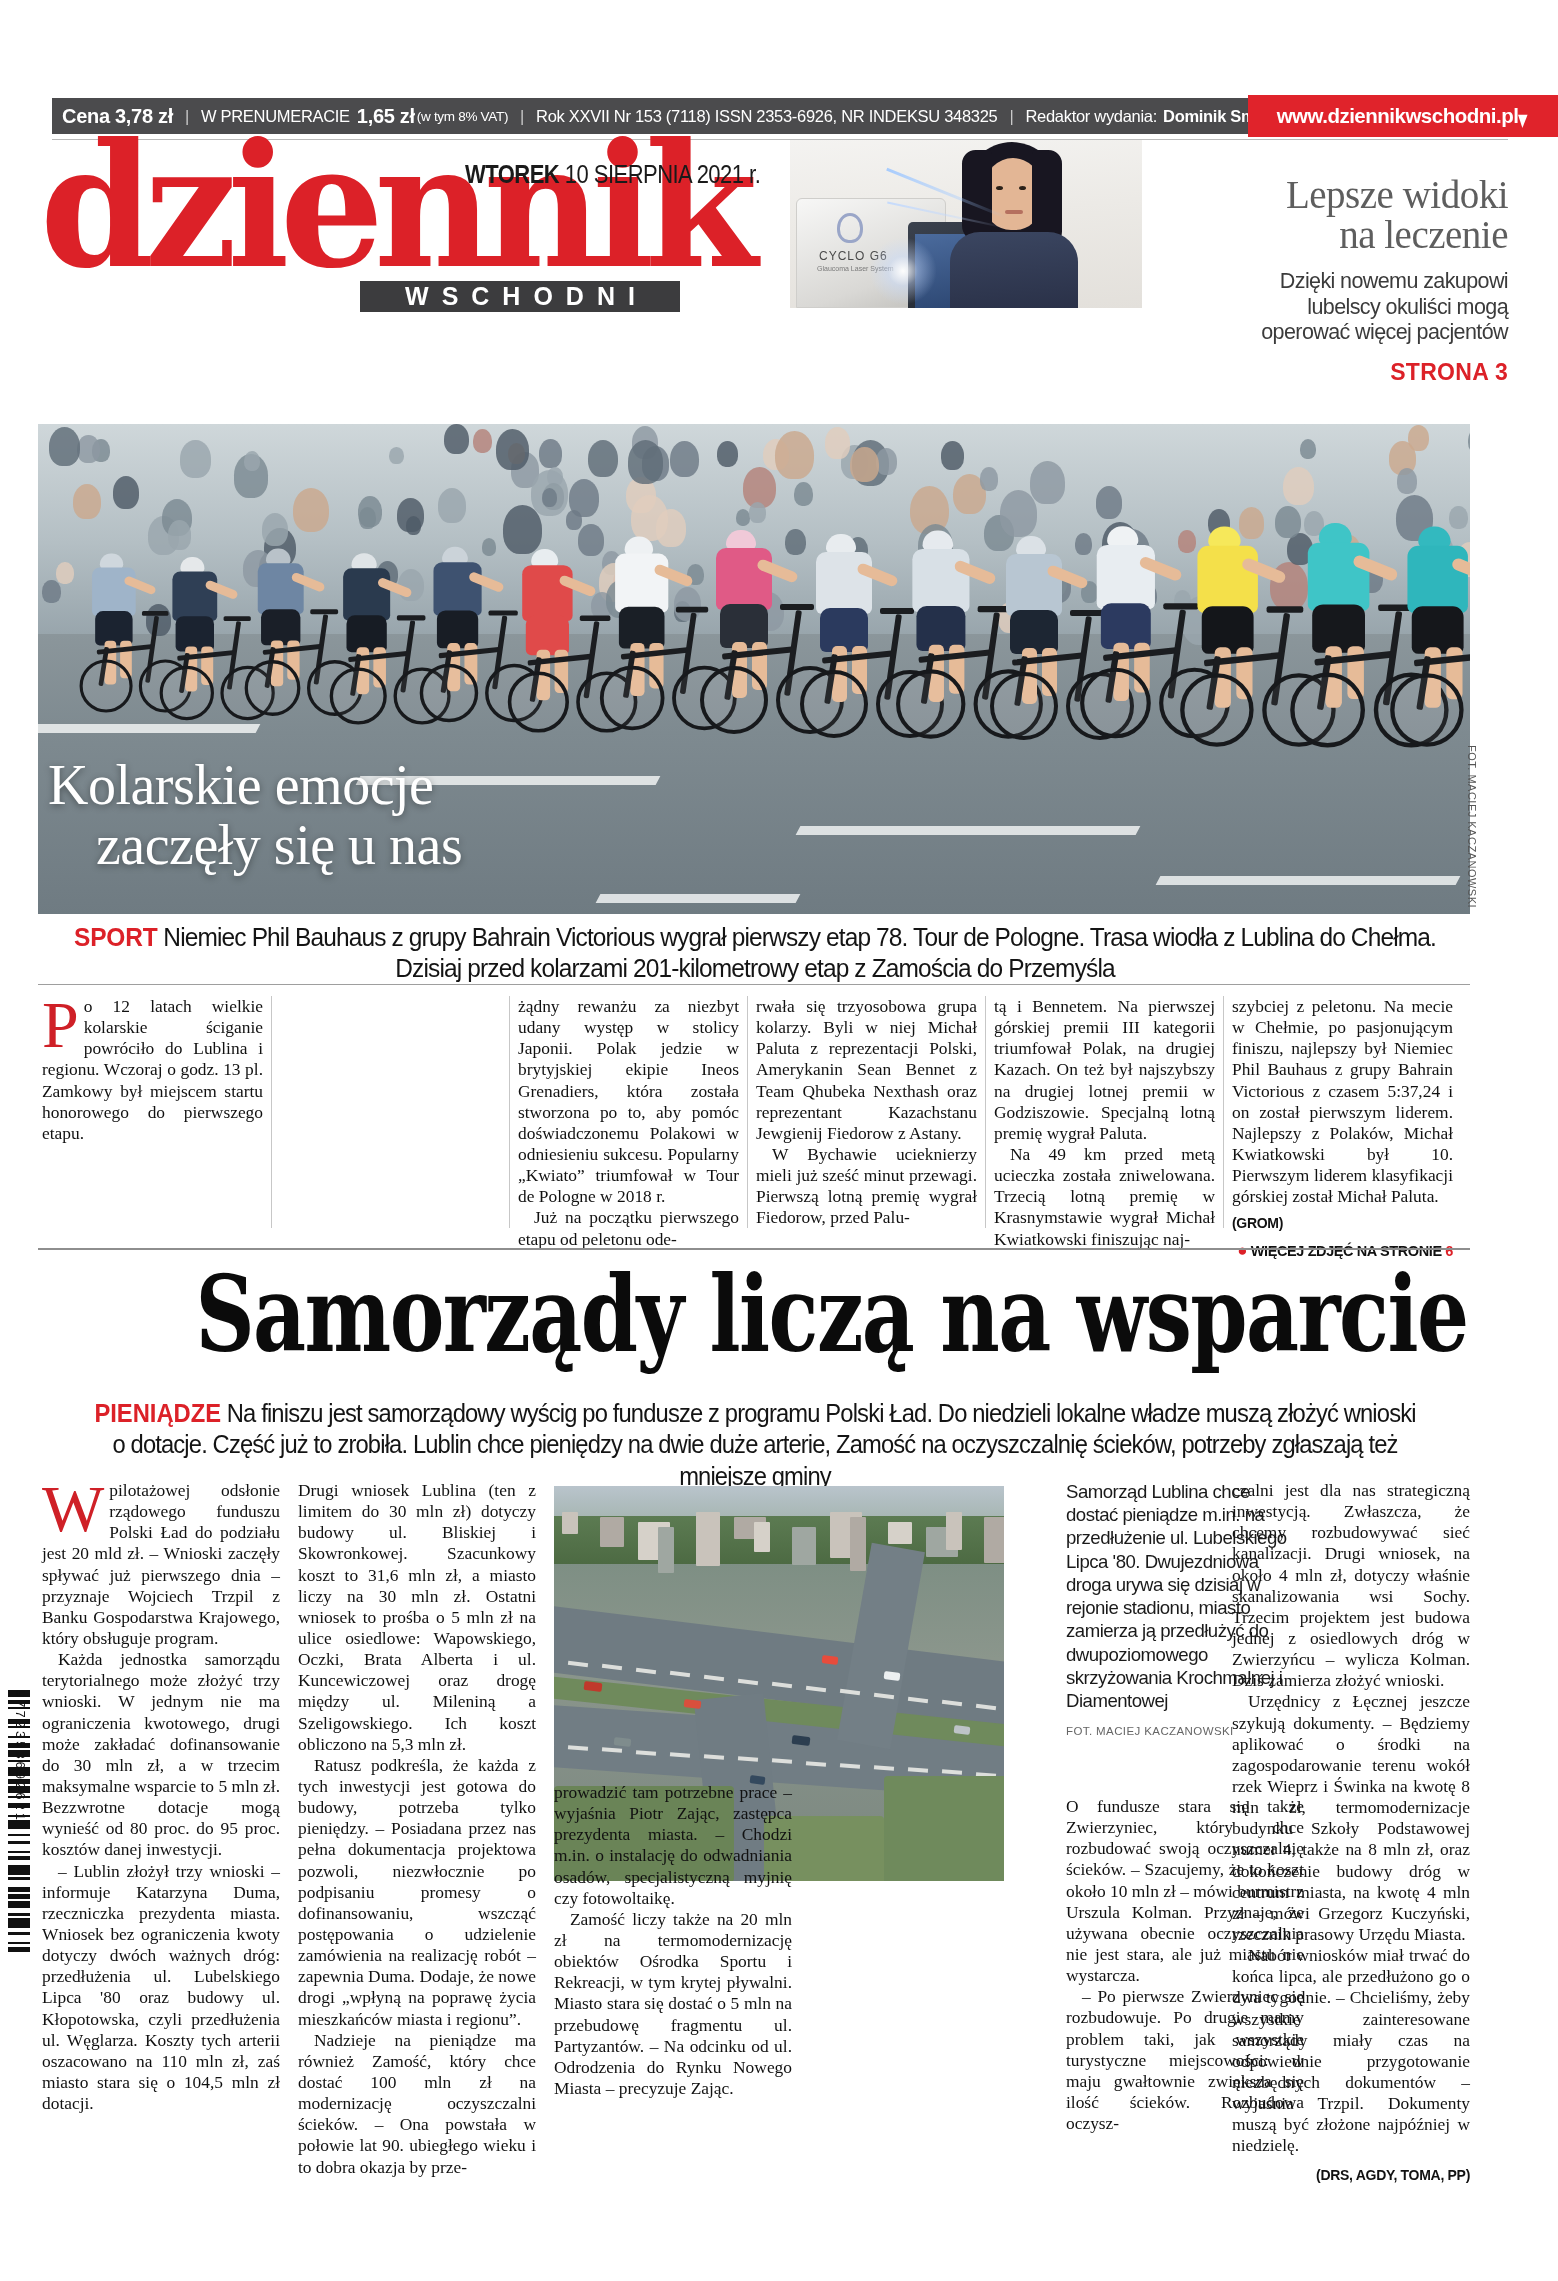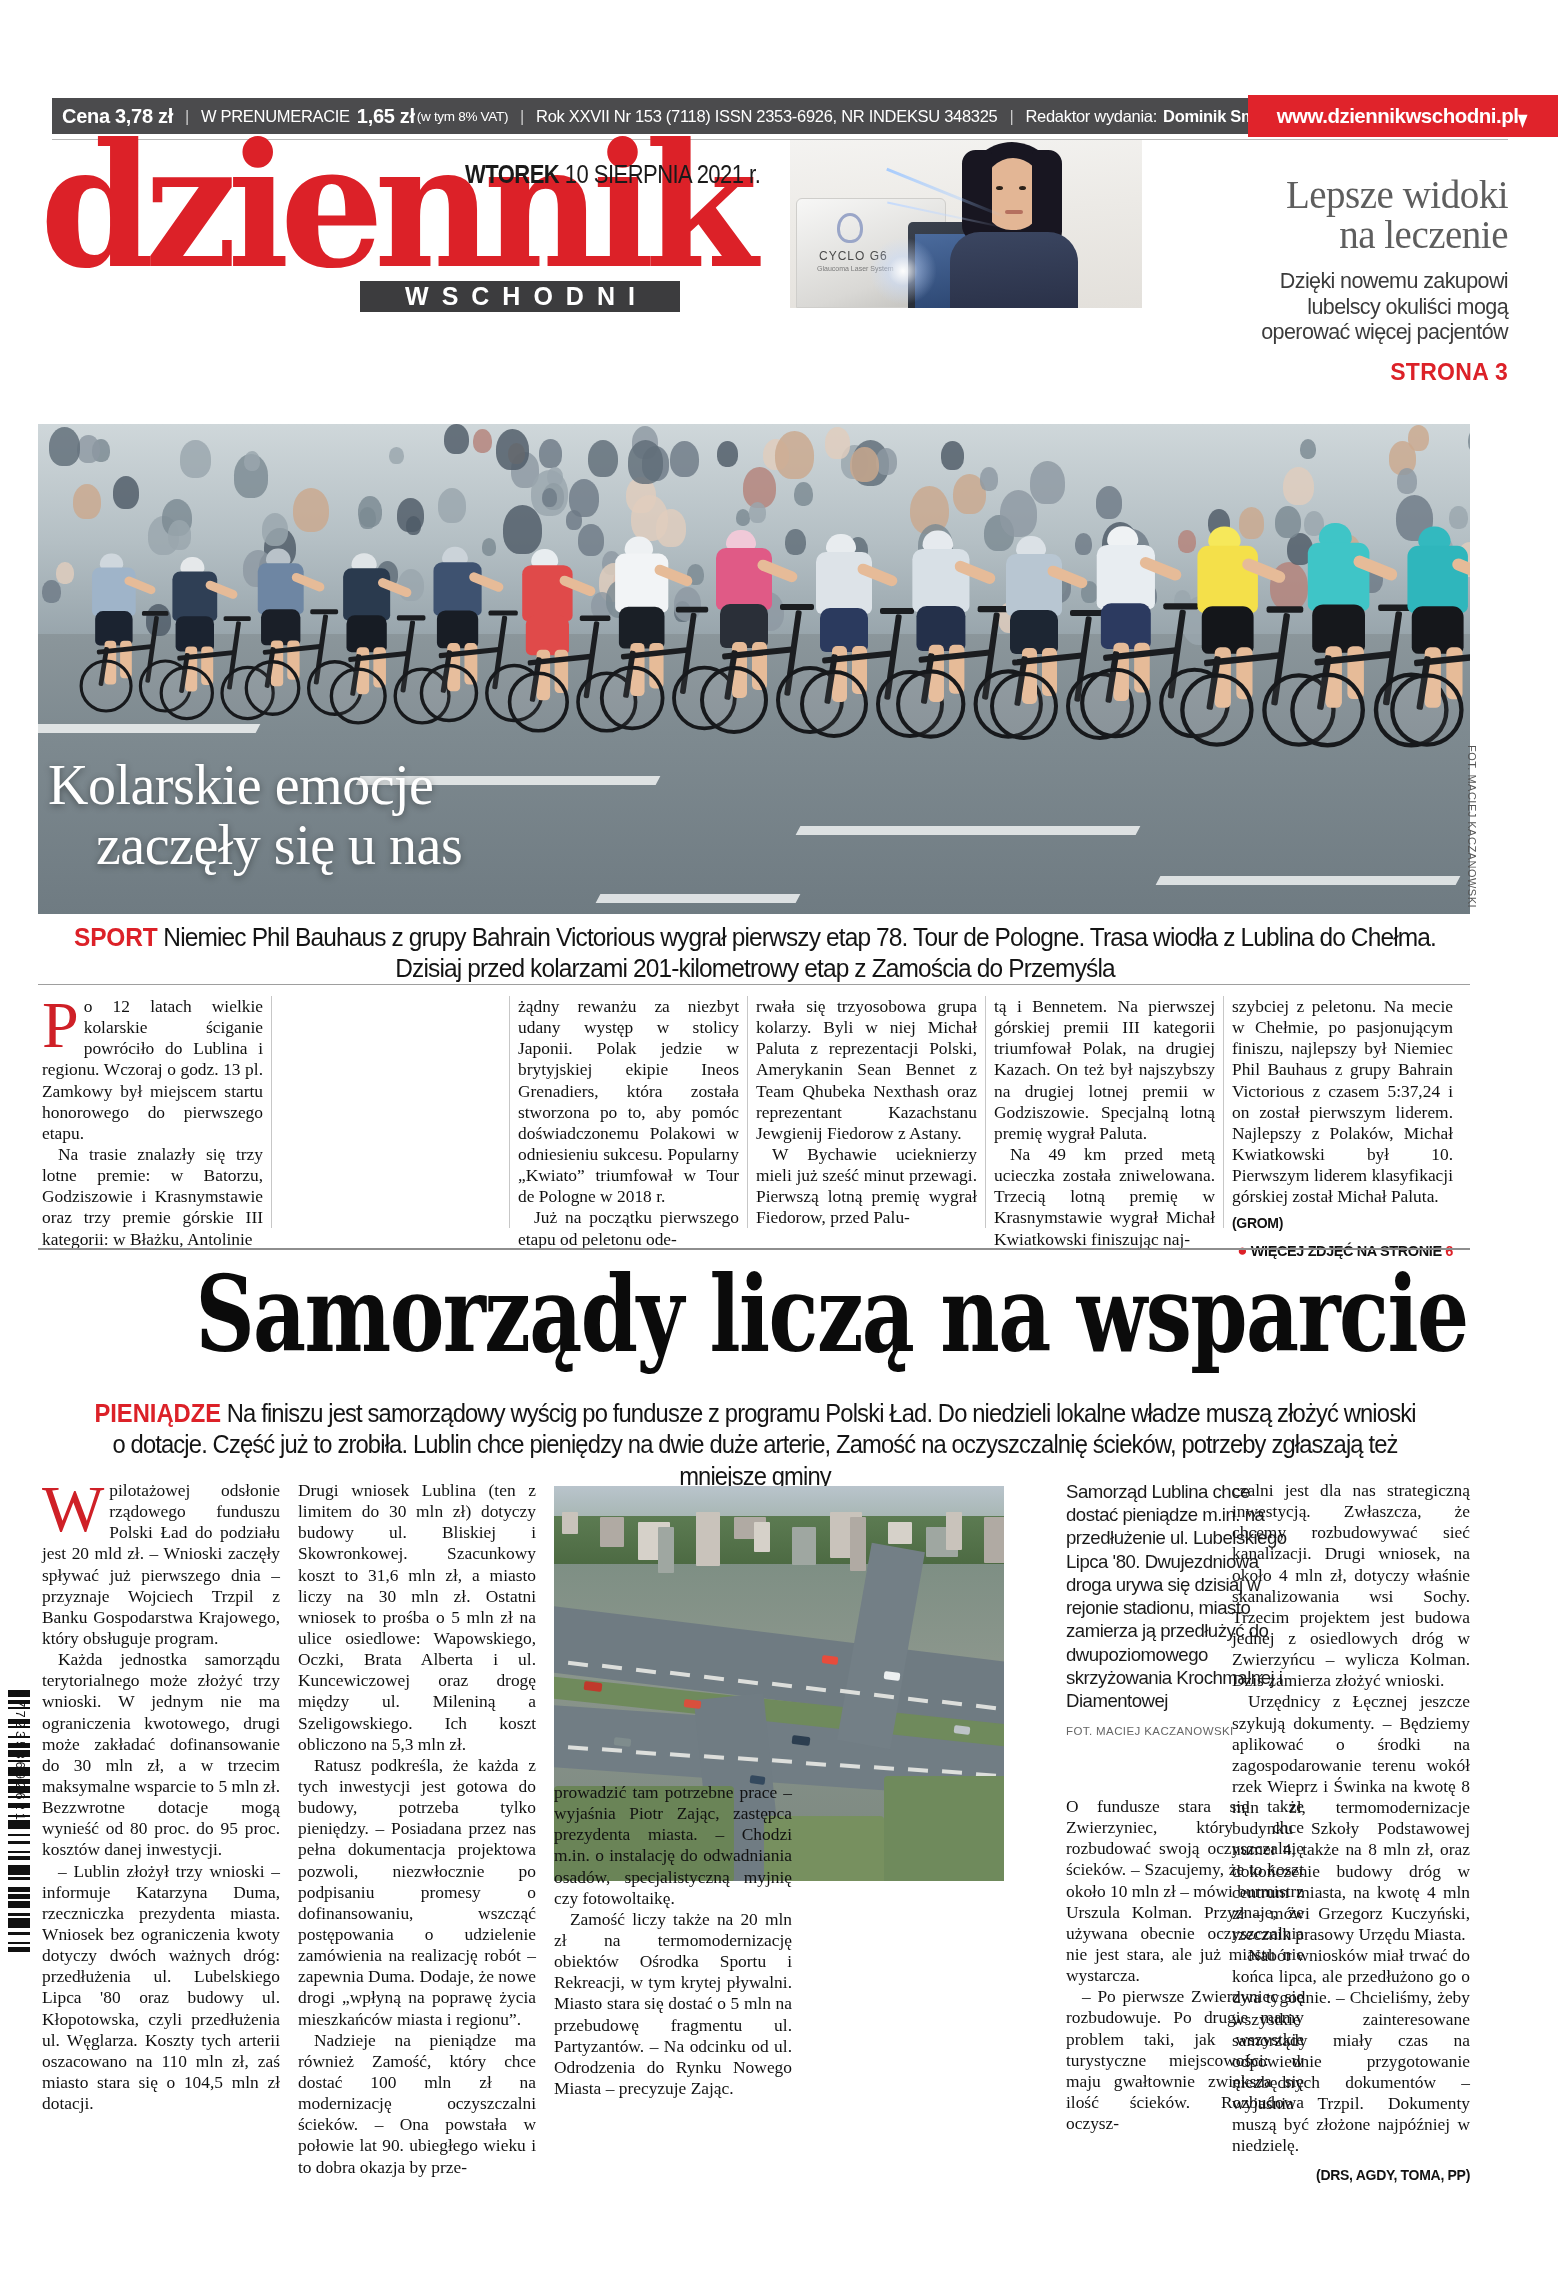--- a/index.html
+++ b/index.html
@@ -929,21 +929,20 @@
 <div class="sport-caption">
   <span class="kicker">SPORT</span>
   <span>Niemiec Phil Bauhaus z grupy Bahrain Victorious wygrał pierwszy etap 78. Tour de Pologne. Trasa wiodła z Lublina do Chełma. Dzisiaj przed kolarzami 201-kilometrowy etap z Zamościa do Przemyśla</span>
 </div>
 
 <div class="sport-rule-top"></div>
 
 <div class="sport-cols" id="sport-cols">
     <div class="scol">
       <p class="first"><span class="dropcap">P</span>o 12 latach wielkie kolarskie ściganie powróciło do Lublina i regionu. Wczoraj o godz. 13 pl. Zamkowy był miejscem startu honorowego do pierwszego etapu.</p>
-      <p>Na trasie znalazły się trzy lotne premie: w Batorzu, Godziszowie i Krasnymstawie oraz trzy premie górskie III kategorii: w Błażku, Antolinie</p>
     </div>
     <div class="scol">
       <div class="scol-divider" style="left: -9px;"></div>
     </div>
     <div class="scol">
       <p class="first">żądny rewanżu za niezbyt udany występ w stolicy Japonii. Polak jedzie w brytyjskiej ekipie Ineos Grenadiers, która została stworzona po to, aby pomóc doświadczonemu Polakowi w odniesieniu sukcesu. Popularny „Kwiato” triumfował w Tour de Pologne w 2018 r.</p>
       <p>Już na początku pierwszego etapu od peletonu ode-</p>
       <div class="scol-divider" style="left: -9px;"></div>
     </div>
     <div class="scol">

